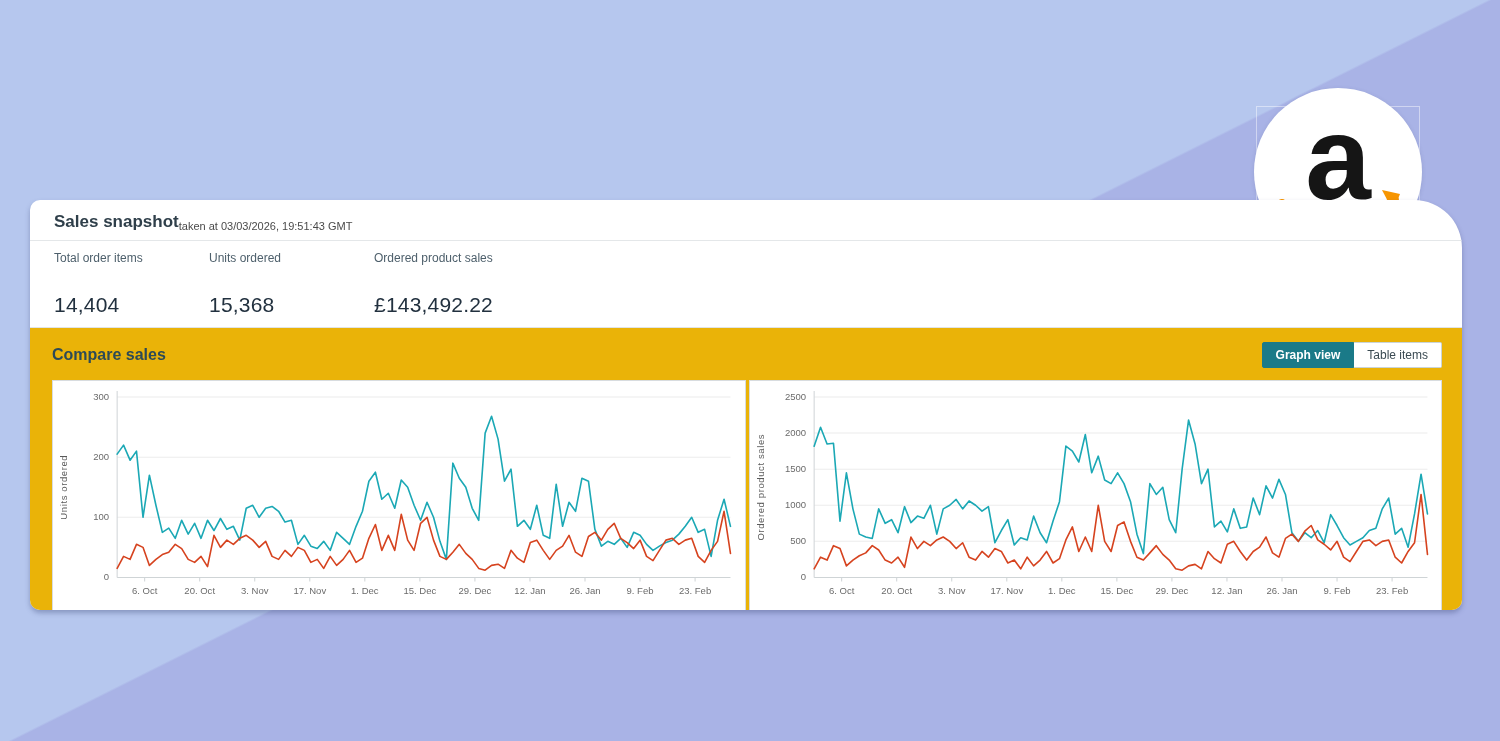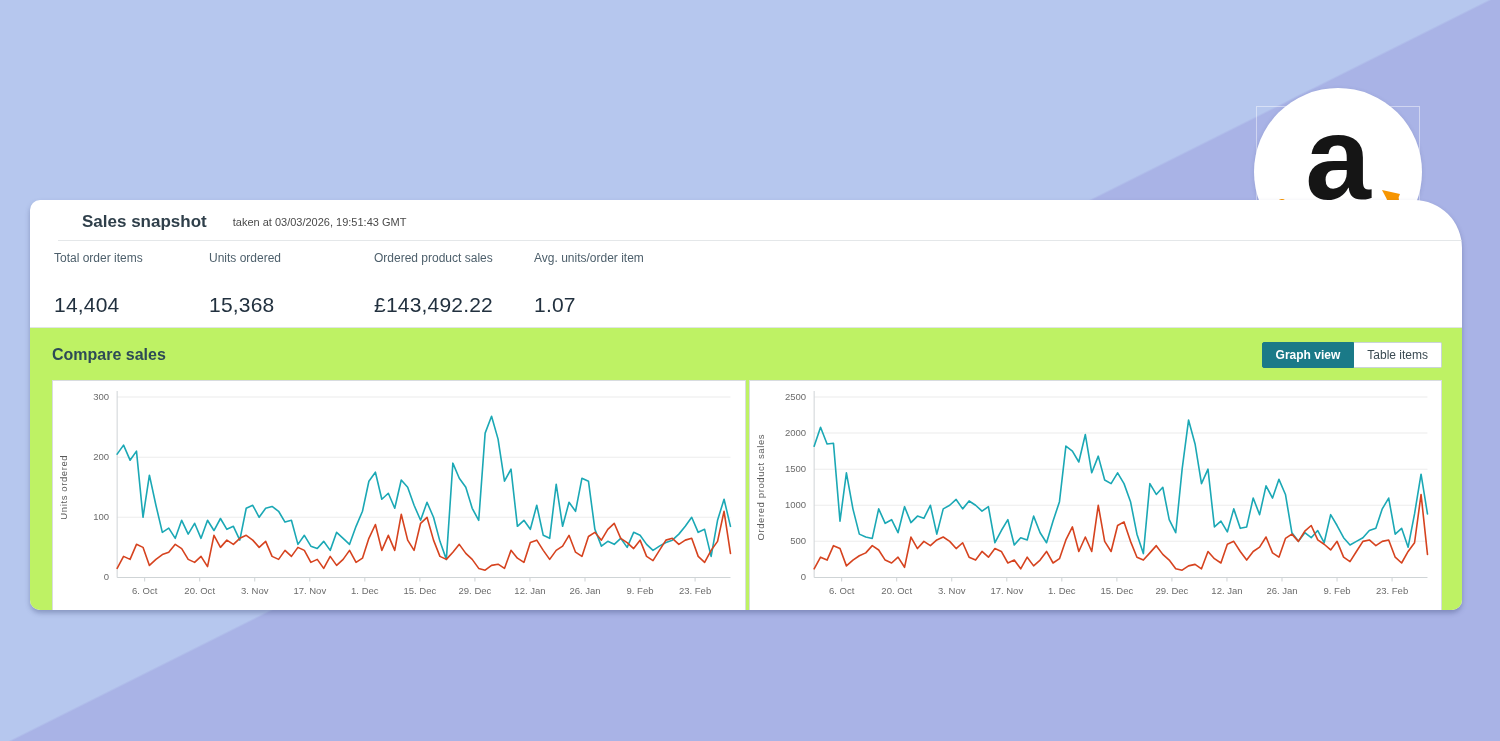--- a/index.html
+++ b/index.html
@@ -19,33 +19,33 @@
     font-size:118px; font-weight:700; color:#151515; line-height:1.1;
     font-family:"Liberation Sans", sans-serif; }
   .logo-smile { position:absolute; left:0; top:0; }
 
   
   .card { position:absolute; left:30px; top:200px; width:1432px; height:410px;
     background:#fff; border-radius:10px 48px 10px 10px;
     box-shadow:0 3px 5px rgba(50,60,110,.35); overflow:hidden;
     display:flex; flex-direction:column; }
 
-  .card-header { display:flex; align-items:center; gap:26px;
-    padding:12px 24px 8px 24px; border-bottom:1px solid #e4e7e9;margin-left:28px; }
+  .card-header { display:flex; align-items:flex-end; gap:0;
+    padding:12px 24px 8px 24px; border-bottom:1px solid #e4e7e9; }
   .card-title { font-size:17px; font-weight:700; color:#2f3f4a; }
   .taken-at { font-size:11px; color:#4a4a4a; }
 
   .stats-row { display:flex; padding:10px 24px 10px 24px; border-bottom:1px solid #e0e4e6; }
   .stat { margin-right:0; }
   .stat:nth-child(1){ width:155px; } .stat:nth-child(2){ width:165px; }
   .stat:nth-child(3){ width:160px; } .stat:nth-child(4){ width:160px; }
   .stat-label { font-size:12px; color:#4d5f6b; margin-bottom:2px; }
   .stat-value { font-size:21px; color:#22313f; letter-spacing:.2px;margin-top:28px; }
 
-  .compare-section { flex:1; background:#bef264; padding:14px 20px 8px 22px;
+  .compare-section { flex:1; background:#eab308; padding:14px 20px 8px 22px;
     display:flex; flex-direction:column; }
   .compare-head { display:flex; align-items:center; justify-content:space-between; }
   .compare-title { font-size:16px; font-weight:700; color:#2d4a56; }
   .view-toggle { display:flex; }
   .btn { font-size:12px; padding:5px 13px; cursor:pointer; line-height:1.2; }
   .btn-graph { background:#1a7a88; color:#fff; font-weight:700;
     border:1px solid #1a7a88; border-radius:2px 0 0 2px; }
   .btn-table { background:#fff; color:#3a4a52; border:1px solid #c9d4d8;
     border-left:none; border-radius:0 2px 2px 0; }
 
@@ -83,24 +83,20 @@
         <div class="stat-label">Total order items</div>
         <div class="stat-value">14,404</div>
       </div>
       <div class="stat">
         <div class="stat-label">Units ordered</div>
         <div class="stat-value">15,368</div>
       </div>
       <div class="stat">
         <div class="stat-label">Ordered product sales</div>
         <div class="stat-value">£143,492.22</div>
-      </div>
-      <div class="stat">
-        <div class="stat-label">Avg. units/order item</div>
-        <div class="stat-value">1.07</div>
       </div>
     </div>
 
     <div class="compare-section">
       <div class="compare-head">
         <span class="compare-title">Compare sales</span>
         <span class="view-toggle">
           <button class="btn btn-graph">Graph view</button>
           <button class="btn btn-table">Table items</button>
         </span>

